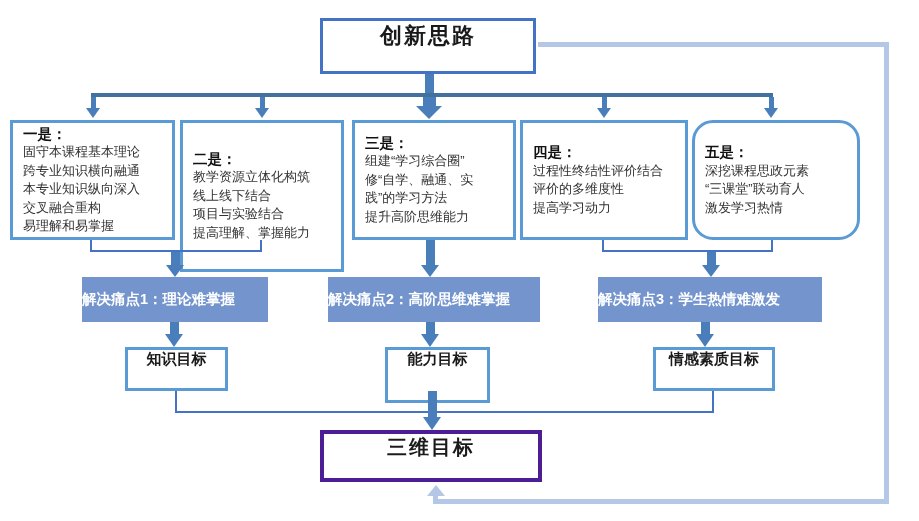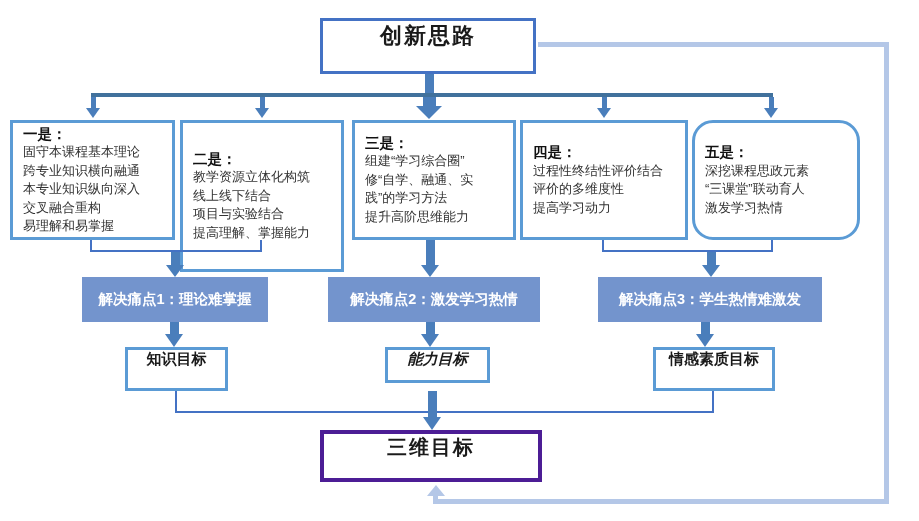--- a/index.html
+++ b/index.html
@@ -5,21 +5,21 @@
   html,body{margin:0;padding:0;background:#ffffff;}
   body{font-family:"Liberation Sans","DejaVu Sans",sans-serif;}
   .canvas{position:relative;width:919px;height:521px;background:#ffffff;overflow:hidden;}
   .box{position:absolute;background:#ffffff;box-sizing:border-box;display:flex;justify-content:center;text-align:center;}
   .title-box{border:3px solid #4472c4;font-size:22px;font-weight:bold;color:#1a1a1a;letter-spacing:2px;}
   .final-box{border:4px solid #4c1d95;font-size:20px;font-weight:bold;color:#1a1a1a;letter-spacing:2px;}
   .goal-box{border:3px solid #5b9bd5;font-size:15px;font-weight:bold;color:#1a1a1a;}
   .strategy-box{border:3px solid #5b9bd5;align-items:stretch;}
   .strategy-inner{display:flex;flex-direction:column;justify-content:center;padding:3px 10px;font-size:13px;line-height:18.5px;color:#333333;text-align:left;width:100%;}
   .strategy-label{font-weight:bold;font-size:14.5px;color:#111111;}
-  .bar{position:absolute;background:#7394cd;color:#ffffff;font-size:14.5px;font-weight:bold;display:flex;align-items:center;justify-content:center;text-align:center;box-sizing:border-box;}
+  .bar{position:absolute;background:#7394cd;color:#ffffff;font-size:14.5px;font-weight:bold;display:flex;align-items:center;justify-content:flex-start;text-align:center;box-sizing:border-box;}
   .line{position:absolute;}
   .ah-down{position:absolute;width:0;height:0;border-left-style:solid;border-right-style:solid;border-left-color:transparent;border-right-color:transparent;border-top-style:solid;}
   .ah-up{position:absolute;width:0;height:0;border-left-style:solid;border-right-style:solid;border-left-color:transparent;border-right-color:transparent;border-bottom-style:solid;}
 </style>
 </head>
 <body>
 
 <div class="canvas">
 
   <div class="line" style="left:538px;top:42px;width:351px;height:5px;background:#b4c7e7;"></div>
@@ -112,37 +112,37 @@
   <div class="line" style="left:602px;top:240px;width:2px;height:12px;background:#4472c4;"></div>
   <div class="line" style="left:771px;top:240px;width:2px;height:12px;background:#4472c4;"></div>
   <div class="line" style="left:602px;top:250px;width:171px;height:2px;background:#4472c4;"></div>
   <div class="line" style="left:707px;top:252px;width:9px;height:13px;background:#4a7ebb;"></div>
   <div class="ah-down" style="left:702px;top:265px;border-left-width:9px;border-right-width:9px;border-top-width:12px;border-top-color:#4a7ebb;"></div>
 
   <div class="bar" style="left:82px;top:277px;width:186px;height:45px;">
     <span>解决痛点1：理论难掌握</span>
   </div>
   <div class="bar" style="left:328px;top:277px;width:212px;height:45px;">
-    <span>解决痛点2：激发学习热情</span>
+    <span>解决痛点2：高阶思维难掌握</span>
   </div>
   <div class="bar" style="left:598px;top:277px;width:224px;height:45px;">
     <span>解决痛点3：学生热情难激发</span>
   </div>
 
   <div class="line" style="left:170px;top:322px;width:9px;height:12px;background:#4a7ebb;"></div>
   <div class="ah-down" style="left:165px;top:334px;border-left-width:9px;border-right-width:9px;border-top-width:13px;border-top-color:#4a7ebb;"></div>
   <div class="line" style="left:426px;top:322px;width:9px;height:12px;background:#4a7ebb;"></div>
   <div class="ah-down" style="left:421px;top:334px;border-left-width:9px;border-right-width:9px;border-top-width:13px;border-top-color:#4a7ebb;"></div>
   <div class="line" style="left:701px;top:322px;width:9px;height:12px;background:#4a7ebb;"></div>
   <div class="ah-down" style="left:696px;top:334px;border-left-width:9px;border-right-width:9px;border-top-width:13px;border-top-color:#4a7ebb;"></div>
 
   <div class="box goal-box" style="left:125px;top:347px;width:103px;height:44px;">
     <span>知识目标</span>
   </div>
-  <div class="box goal-box" style="left:385px;top:347px;width:105px;height:36px;font-style:italic;">
+  <div class="box goal-box" style="left:385px;top:347px;width:105px;height:56px;">
     <span>能力目标</span>
   </div>
   <div class="box goal-box" style="left:653px;top:347px;width:122px;height:44px;">
     <span>情感素质目标</span>
   </div>
 
   <div class="line" style="left:175px;top:391px;width:2px;height:22px;background:#4472c4;"></div>
   <div class="line" style="left:712px;top:391px;width:2px;height:22px;background:#4472c4;"></div>
   <div class="line" style="left:175px;top:411px;width:539px;height:2px;background:#4472c4;"></div>
   <div class="line" style="left:428px;top:391px;width:9px;height:26px;background:#4a7ebb;"></div>

